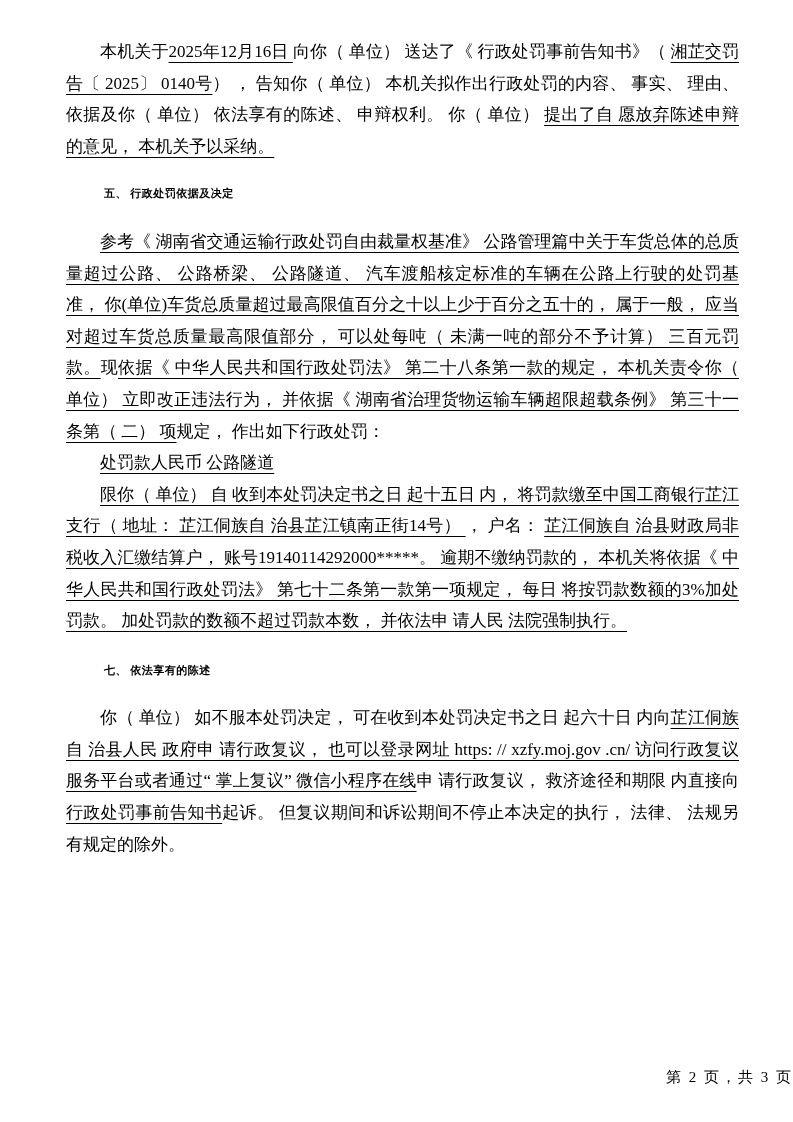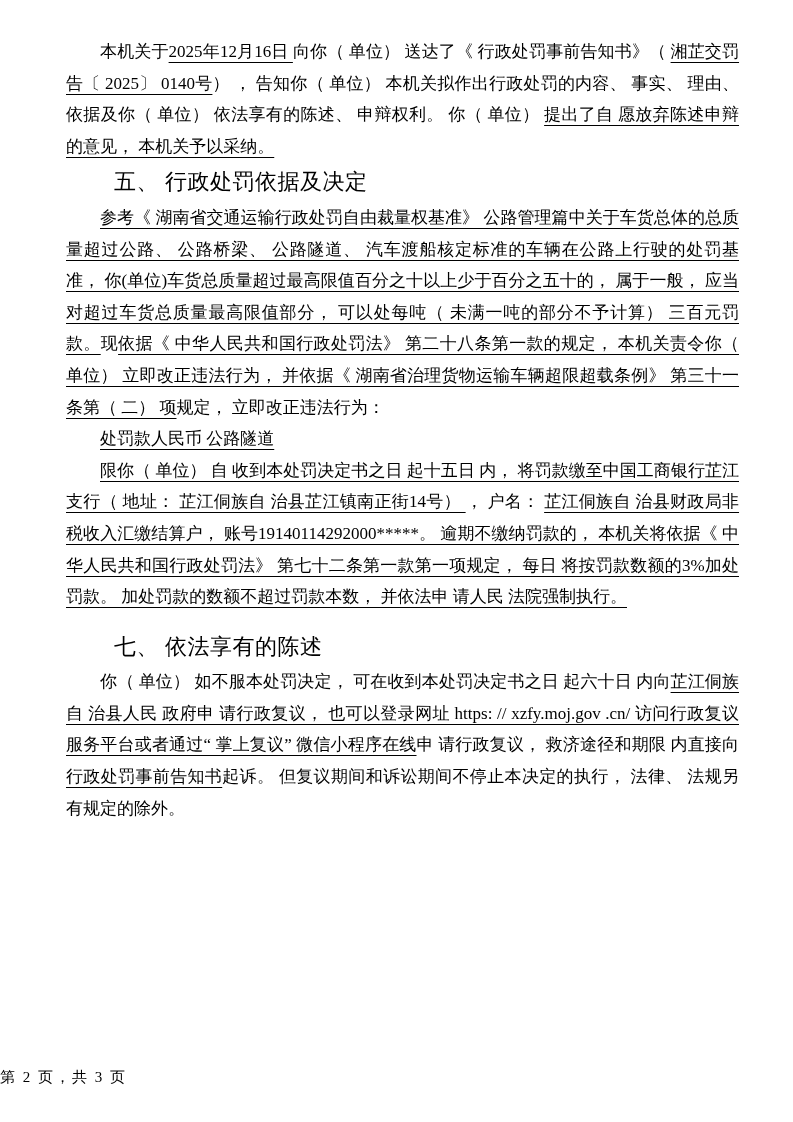--- a/index.html
+++ b/index.html
@@ -21,59 +21,60 @@
     color: #000000;
     overflow: hidden;
   }
   .para {
     margin: 0;
     text-align: justify;
     text-indent: 2em;
     word-break: break-all;
   }
   .heading {
-    margin: 4px;
-    font-weight: 400;
+    margin: 16px;
+    font-weight: 700;
     text-indent: 2em;
-    font-size: 22px;
+    font-size: 11px;
     letter-spacing: 0.5px;
   }
   .heading.gap-above {
     margin-top: 18px;
   }
   .u {
     text-decoration: underline;
     text-underline-offset: 5px;
     text-decoration-thickness: 1px;
   }
   .footer {
     position: absolute;
     left: 0;
     right: 0;
     bottom: 28px;
-    text-align: left;
+    text-align: right;
     font-size: 15px;
     letter-spacing: 2px;
     text-indent: 0;
+    padding-left: 13px;
   }
 </style>
 </head>
 <body>
 
 <div class="page">
 
   <p class="para">
     <span>本机关于</span><span class="u">2025年12月16日 </span><span> 向你（ 单位） 送达了《 行政处罚事前告知书》（ </span><span class="u">湘芷交罚告〔 2025〕 0140号</span><span>） ， 告知你（ 单位） 本机关拟作出行政处罚的内容、 事实、 理由、 依据及你（ 单位） 依法享有的陈述、 申辩权利。 你（ 单位） </span><span class="u">提出了自 愿放弃陈述申辩的意见， 本机关予以采纳。</span>
   </p>
 
   <h3 class="heading">五、 行政处罚依据及决定</h3>
 
 
   <p class="para">
-    <span class="u">参考《 湖南省交通运输行政处罚自由裁量权基准》 公路管理篇中关于车货总体的总质量超过公路、 公路桥梁、 公路隧道、 汽车渡船核定标准的车辆在公路上行驶的处罚基准， 你(单位)车货总质量超过最高限值百分之十以上少于百分之五十的， 属于一般， 应当对超过车货总质量最高限值部分， 可以处每吨（ 未满一吨的部分不予计算） 三百元罚款。</span><span>现</span><span class="u">依据《 中华人民共和国行政处罚法》 第二十八条第一款的规定， 本机关责令你（ 单位） 立即改正违法行为， 并依据《 湖南省治理货物运输车辆超限超载条例》 第三十一条第（ 二） 项</span><span>规定， 立即改正违法行为：</span>
+    <span class="u">参考《 湖南省交通运输行政处罚自由裁量权基准》 公路管理篇中关于车货总体的总质量超过公路、 公路桥梁、 公路隧道、 汽车渡船核定标准的车辆在公路上行驶的处罚基准， 你(单位)车货总质量超过最高限值百分之十以上少于百分之五十的， 属于一般， 应当对超过车货总质量最高限值部分， 可以处每吨（ 未满一吨的部分不予计算） 三百元罚款。</span><span>现</span><span class="u">依据《 中华人民共和国行政处罚法》 第二十八条第一款的规定， 本机关责令你（ 单位） 立即改正违法行为， 并依据《 湖南省治理货物运输车辆超限超载条例》 第三十一条第（ 二） 项</span><span>规定， 作出如下行政处罚：</span>
   </p>
 
   <p class="para">
     <span class="u">处罚款人民币 公路隧道</span>
   </p>
 
 
   <p class="para">
     <span class="u">限你（ 单位） 自 收到本处罚决定书之日 起十五日 内， 将罚款缴至中国工商银行芷江支行（ 地址： 芷江侗族自 治县芷江镇南正街14号） </span><span>， 户名： </span><span class="u">芷江侗族自 治县财政局非税收入汇缴结算户， 账号19140114292000*****。 逾期不缴纳罚款的， 本机关将依据《 中华人民共和国行政处罚法》 第七十二条第一款第一项规定， 每日 将按罚款数额的3%加处罚款。 加处罚款的数额不超过罚款本数， 并依法申 请人民 法院强制执行。</span>
   </p>

